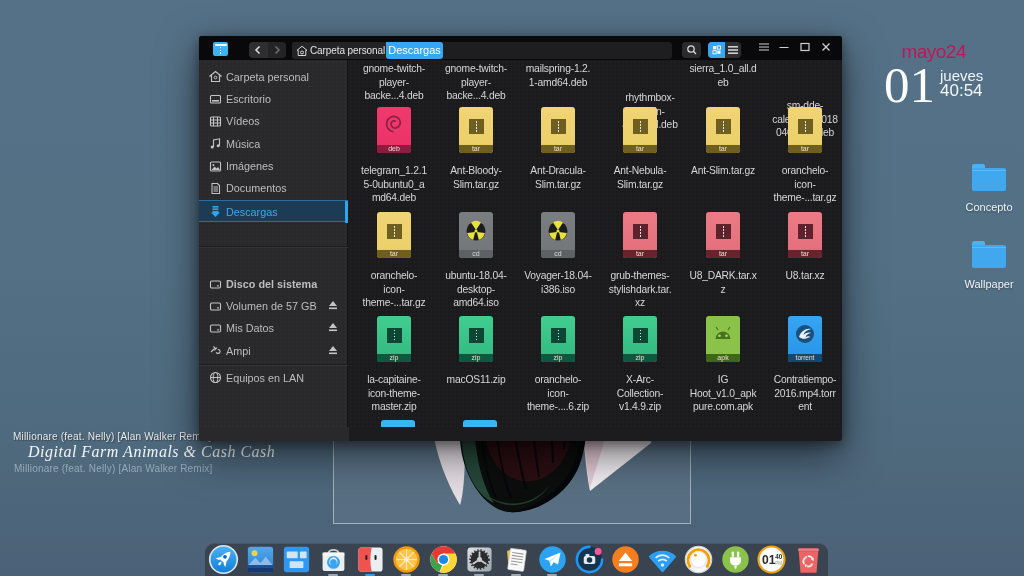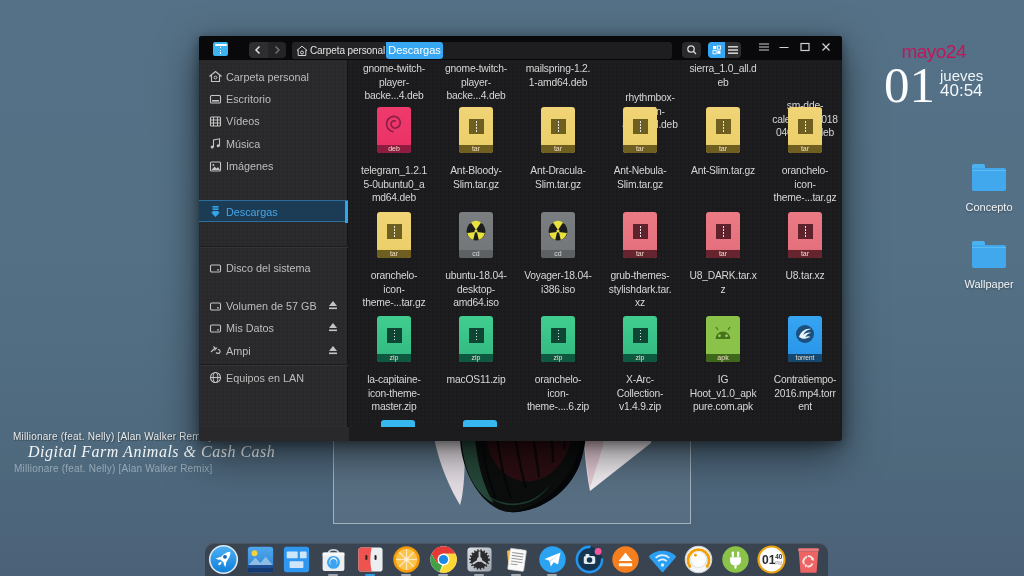--- a/index.html
+++ b/index.html
@@ -237,32 +237,41 @@
         <span class="lbl">Música</span>
       </div>
     <div class="srow" style="top:95px;">
         <svg class="ic" viewBox="0 0 13 13">
           <rect x="1.5" y="2" width="10" height="9" rx="1" fill="none" stroke="#c4c4c4" stroke-width="1.1"></rect>
           <circle cx="4.4" cy="5" r="1" fill="#c4c4c4"></circle>
           <path d="M2.5 10 L5.5 6.5 L7.5 8.5 L9 7 L11 10 Z" fill="#c4c4c4"></path>
         </svg>
         <span class="lbl">Imágenes</span>
       </div>
+    <div class="srow" style="top:117px;">
+        <svg class="ic" viewBox="0 0 13 13">
+          <path d="M3 1.5 L8.5 1.5 L10.5 3.5 L10.5 11.5 L3 11.5 Z" fill="none" stroke="#c4c4c4" stroke-width="1.1"></path>
+          <line x1="4.5" y1="5" x2="9" y2="5" stroke="#c4c4c4" stroke-width="1"></line>
+          <line x1="4.5" y1="7" x2="9" y2="7" stroke="#c4c4c4" stroke-width="1"></line>
+          <line x1="4.5" y1="9" x2="9" y2="9" stroke="#c4c4c4" stroke-width="1"></line>
+        </svg>
+        <span class="lbl">Documentos</span>
+      </div>
     <div class="srow sel" style="top:139.5px;">
         <svg class="ic" viewBox="0 0 13 13">
           <g fill="#35a3ea">
             <rect x="3.5" y="1" width="6" height="1.6"></rect>
             <rect x="3.5" y="3.4" width="6" height="1.6"></rect>
             <path d="M3.5 6 L9.5 6 L9.5 7.5 L11 7.5 L6.5 12 L2 7.5 L3.5 7.5 Z"></path>
           </g>
         </svg>
         <span class="lbl">Descargas</span>
       </div>
     <div class="ssep" style="top:186px;"></div>
-    <div class="srow" style="top:197px;">
+    <div class="srow" style="top:213px;font-weight:bold;">
         <svg class="ic" viewBox="0 0 13 13">
           <rect x="1.5" y="3" width="10" height="7" rx="1.2" fill="none" stroke="#c4c4c4" stroke-width="1.1"></rect>
           <circle cx="9" cy="7.8" r=".9" fill="#c4c4c4"></circle>
         </svg>
         <span class="lbl">Disco del sistema</span>
       </div>
     <div class="srow" style="top:235px;">
         <svg class="ic" viewBox="0 0 13 13">
           <rect x="1.5" y="3" width="10" height="7" rx="1.2" fill="none" stroke="#c4c4c4" stroke-width="1.1"></rect>
           <circle cx="9" cy="7.8" r=".9" fill="#c4c4c4"></circle>

